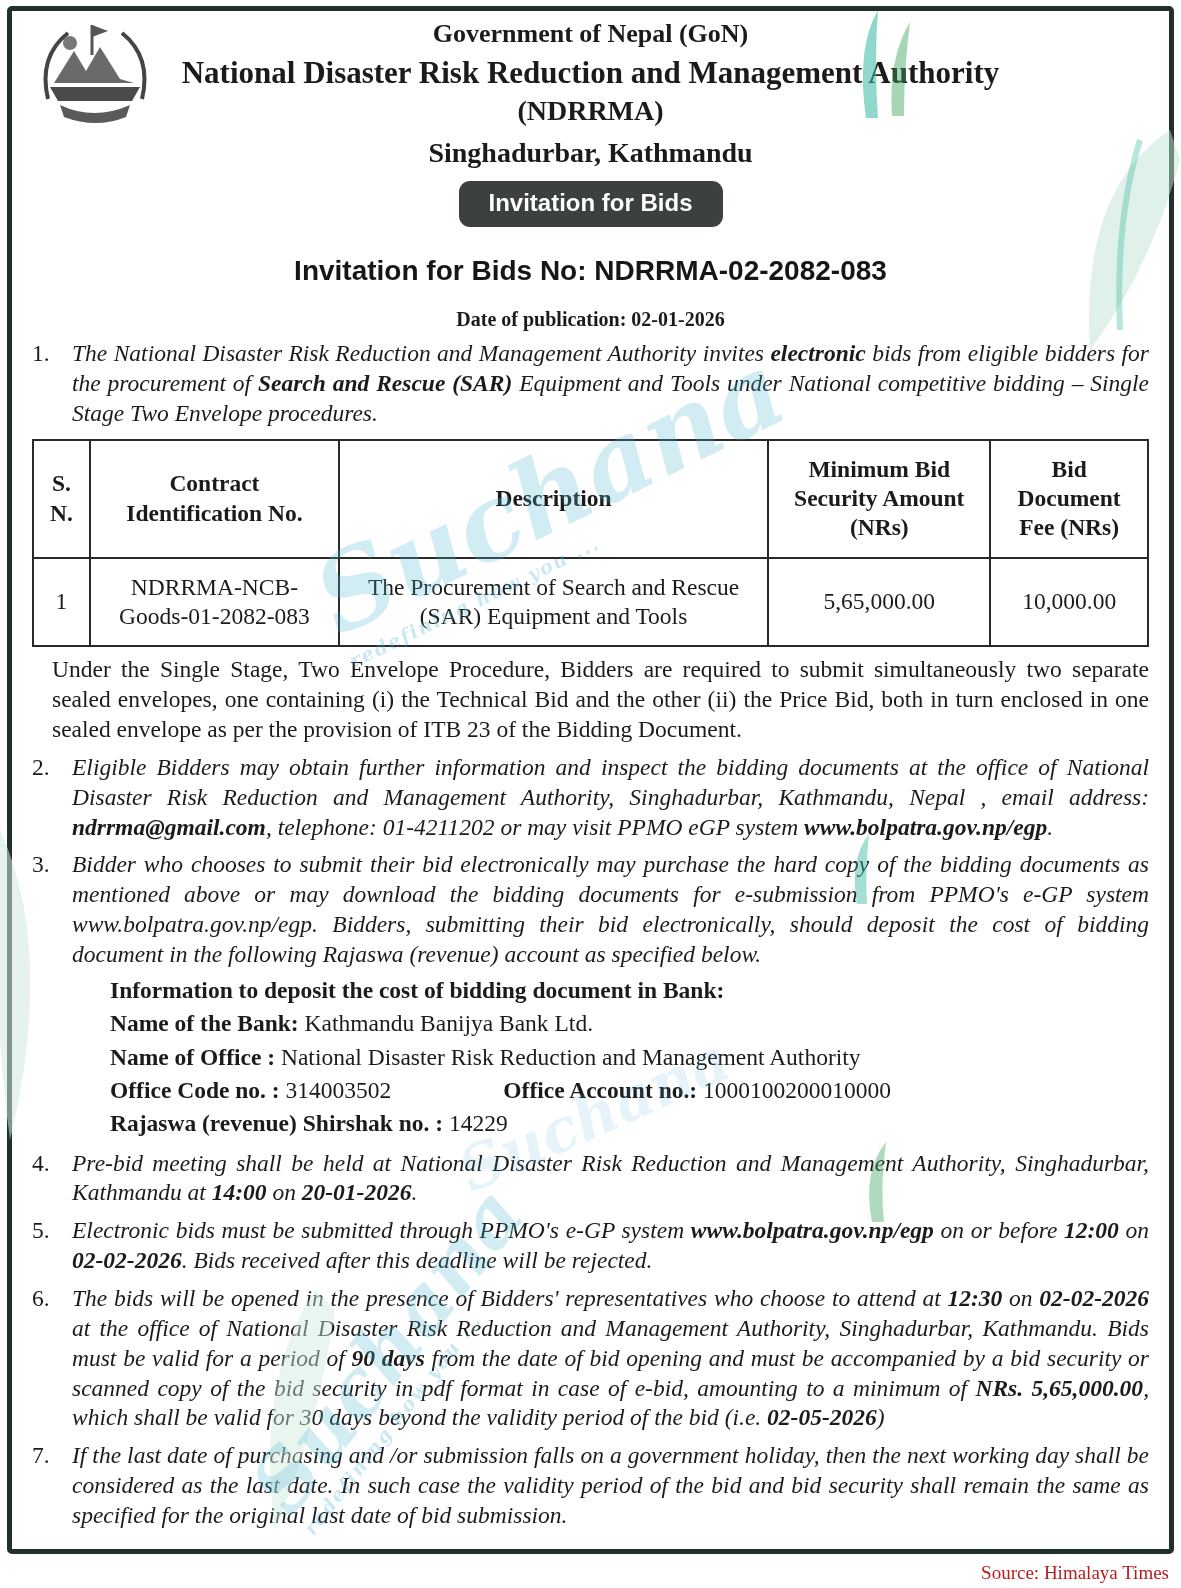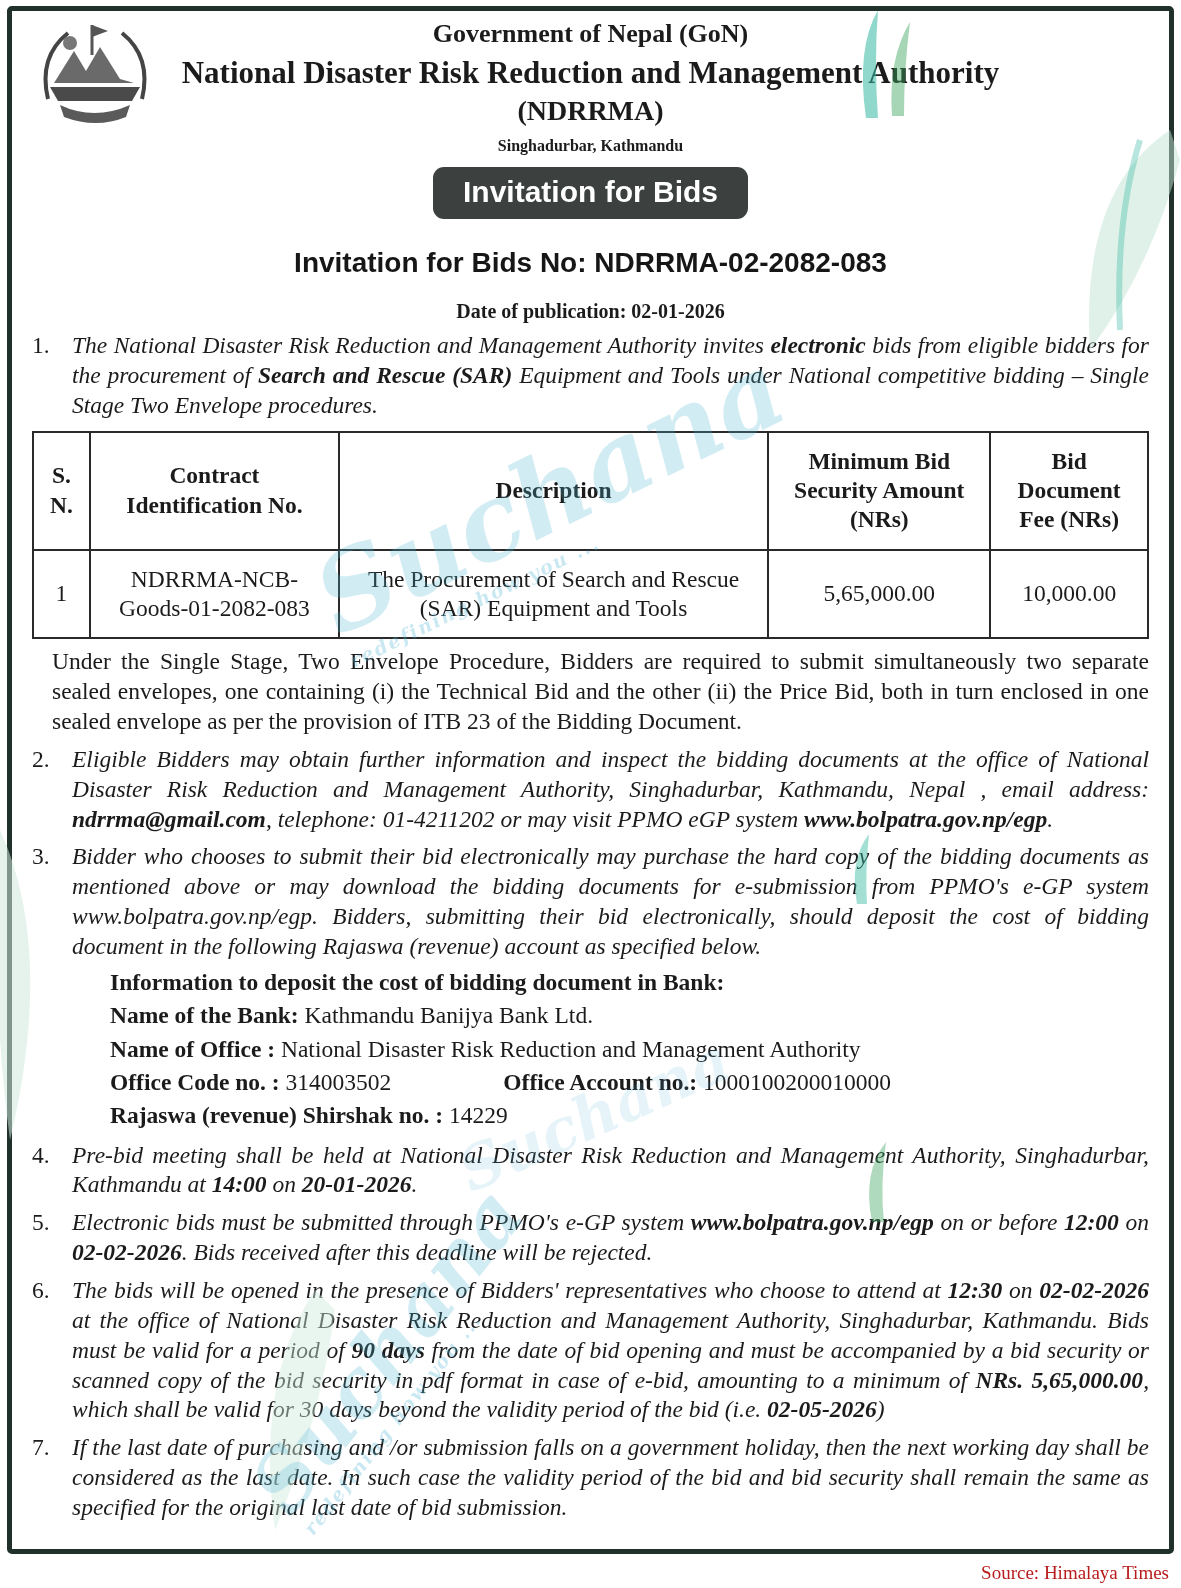--- a/index.html
+++ b/index.html
@@ -13,25 +13,25 @@
     border:5px solid #20302a; border-radius:5px;
     padding:8px 20px 22px 20px; background:transparent; z-index:1;
   }
   
   .emblem { position:absolute; left:22px; top:10px; width:122px; height:108px; }
   .header { text-align:center; }
   .h-gov, .h-ministry { font-size:26px; font-weight:bold; }
   .h-ministry { margin-top:4px; }
   .h-auth { font-size:31px; font-weight:bold; margin-top:6px; }
   .h-abbr { font-size:28px; font-weight:bold; margin-top:4px; }
-  .h-addr { font-size:16px; font-weight:bold; margin-top:10px; }
+  .h-addr { font-size:28px; font-weight:bold; margin-top:10px; }
   .badge-wrap { margin-top:12px; }
   .badge {
     display:inline-block; background:#3c4140; color:#ffffff;
-    font-family:"Liberation Sans", sans-serif; font-weight:bold; font-size:30px;
+    font-family:"Liberation Sans", sans-serif; font-weight:bold; font-size:24px;
     padding:8px 30px 10px 30px; border-radius:11px;
   }
   .bid-no { font-family:"Liberation Sans", sans-serif; font-weight:bold; font-size:28px; margin-top:28px; color:#161616; }
   .pub-date { font-size:20px; font-weight:bold; margin-top:21px; }
   
   .bodytext { margin-top:8px; font-size:23.5px; line-height:1.27; }
   .item { display:flex; margin-top:8px; }
   .item .num { width:40px; flex:none; }
   .item .txt { flex:1; text-align:justify;font-style:italic; }
   .b { font-weight:bold; }

